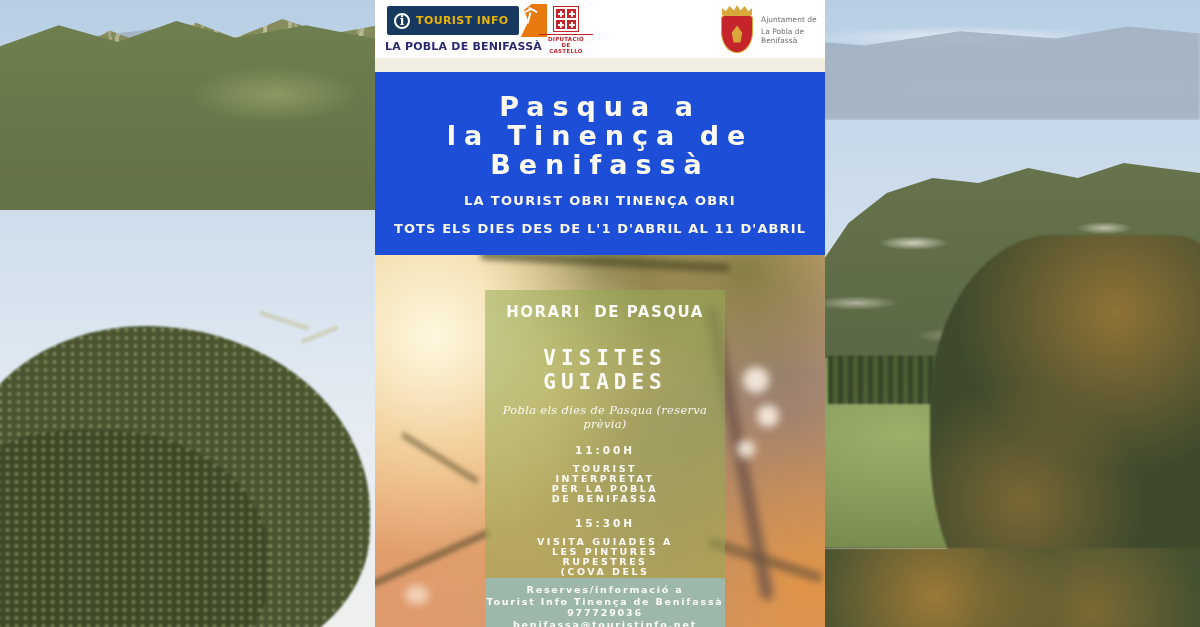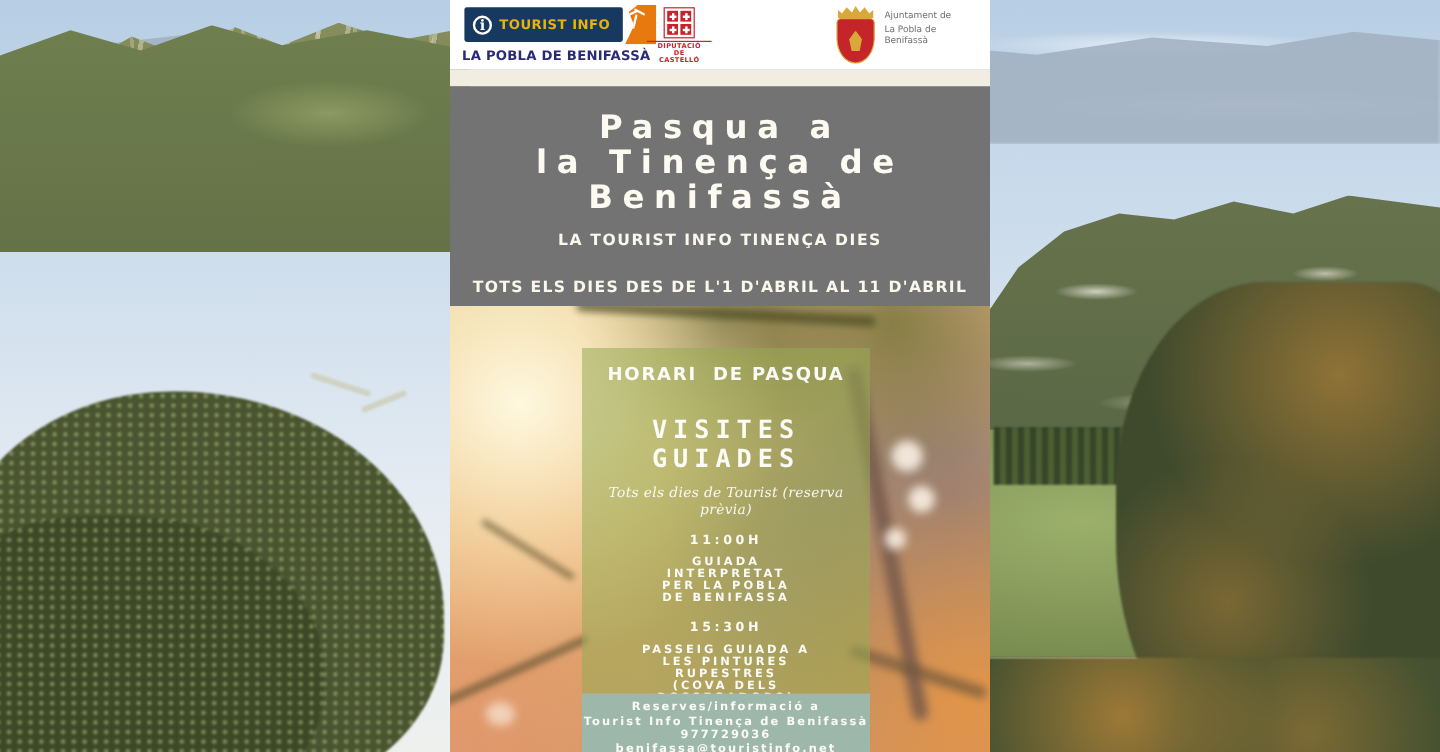--- a/index.html
+++ b/index.html
@@ -91,38 +91,38 @@
          border-top:.5px solid #c5242b;padding-top:1px;}
 
   
   .lg-cast{left:224px;top:7px;width:104px;height:48px;text-align:center;}
   .cast-name{display:block;color:#29abe2;font-weight:bold;font-size:15px;line-height:22px;letter-spacing:-.2px;}
   .cast-name::first-letter{font-size:22px;font-weight:900;}
   .cast-sub1{color:#c5242b;font-weight:bold;font-size:9px;letter-spacing:1px;line-height:9px;}
   .cast-sub2{color:#3a3a3a;font-weight:bold;font-size:6.3px;letter-spacing:.2px;line-height:8px;margin-top:3px;}
 
   
-  .lg-aj{left:320px;top:5px;width:112px;height:50px;display:flex;}
+  .lg-aj{left:344px;top:5px;width:112px;height:50px;display:flex;align-items:center;}
   .shield-wrap{position:relative;width:36px;height:50px;flex:none;}
   .crown{position:absolute;left:3px;top:0;width:30px;height:10px;background:#d8a93a;
          clip-path:polygon(0 100%,0 30%,12% 62%,25% 10%,40% 55%,50% 0,62% 55%,75% 10%,88% 62%,100% 30%,100% 100%);}
   .shield{position:absolute;left:2px;top:10px;width:32px;height:38px;background:#c5242b;
           border:1px solid #d8a93a;box-sizing:border-box;border-radius:4px 4px 50% 50%/4px 4px 55% 55%;
           display:flex;align-items:center;justify-content:center;}
   .mitre{width:14px;height:17px;background:#d8a93a;
          clip-path:polygon(50% 0,88% 42%,74% 100%,26% 100%,12% 42%);}
   .aj-text{margin-left:6px;color:#6f6f6f;font-size:7.5px;line-height:9px;}
   .aj-text div{margin:3px 0;}
 
   
-  .gold{left:0;top:72px;width:450px;height:183px;background:#737373;text-align:center;
+  .gold{left:0;top:72px;width:450px;height:183px;background:#1d4ed8;text-align:center;
         box-sizing:border-box;padding-top:20px;}
   .title{color:#fdfaf1;font-weight:bold;font-size:27px;line-height:29px;letter-spacing:8px;}
   .gsub1{margin-top:14px;color:#faf7ec;font-weight:bold;font-size:13px;letter-spacing:1.3px;}
-  .gsub2{margin-top:24px;color:#faf7ec;font-weight:bold;font-size:13px;letter-spacing:1.1px;}
+  .gsub2{margin-top:13px;color:#faf7ec;font-weight:bold;font-size:13px;letter-spacing:1.1px;}
 
   
   .photo{left:0;top:255px;width:450px;height:372px;overflow:hidden;
     background:
       radial-gradient(circle at 13% 22%,rgba(255,251,228,.95),rgba(255,240,200,.55) 22%,transparent 45%),
       radial-gradient(circle at 50% 2%,rgba(88,93,40,.75),transparent 28%),
       radial-gradient(circle at 82% 4%,rgba(108,110,48,.7),transparent 26%),
       radial-gradient(circle at 96% 88%,rgba(232,150,66,.85),transparent 38%),
       radial-gradient(circle at 3% 96%,rgba(226,148,108,.7),transparent 45%),
       radial-gradient(circle at 92% 42%,rgba(141,122,118,.9),transparent 52%),
@@ -224,51 +224,51 @@
     </div>
 
     <div class="abs cream-strip"></div>
 
     <div class="abs gold">
       <div class="title">
         <div>Pasqua a</div>
         <div>la Tinença de</div>
         <div>Benifassà</div>
       </div>
-      <div class="gsub1">LA TOURIST INFO TINENÇA DIES</div>
+      <div class="gsub1">LA TOURIST OBRI TINENÇA OBRI</div>
       <div class="gsub2">TOTS ELS DIES DES DE L'1 D'ABRIL AL 11 D'ABRIL</div>
     </div>
 
     <div class="abs photo">
       <div class="branch b1"></div>
       <div class="branch b2"></div>
       <div class="branch b3"></div>
       <div class="branch b4"></div>
       <div class="branch b5"></div>
       <div class="blossom bl1"></div>
       <div class="blossom bl2"></div>
       <div class="blossom bl3"></div>
       <div class="blossom bl4"></div>
 
       <div class="abs panel">
         <div class="sch-head">HORARI  DE PASQUA</div>
         <div class="sch-tours">VISITES GUIADES</div>
-        <div class="sch-note">Tots els dies de Tourist (reserva prèvia)</div>
+        <div class="sch-note">Pobla els dies de Pasqua (reserva prèvia)</div>
 
         <div class="sch-time">11:00H</div>
         <div class="sch-lines">
-          <div>GUIADA</div>
+          <div>TOURIST</div>
           <div>INTERPRETAT</div>
           <div>PER LA POBLA</div>
           <div>DE BENIFASSA</div>
         </div>
 
         <div class="sch-time">15:30H</div>
         <div class="sch-lines">
-          <div>PASSEIG GUIADA A</div>
+          <div>VISITA GUIADES A</div>
           <div>LES PINTURES</div>
           <div>RUPESTRES</div>
           <div>(COVA DELS</div>
           <div>ROSSEGADORS)</div>
         </div>
       </div>
 
       <div class="abs teal">
         <div>Reserves/informació a</div>
         <div>Tourist Info Tinença de Benifassà</div>

